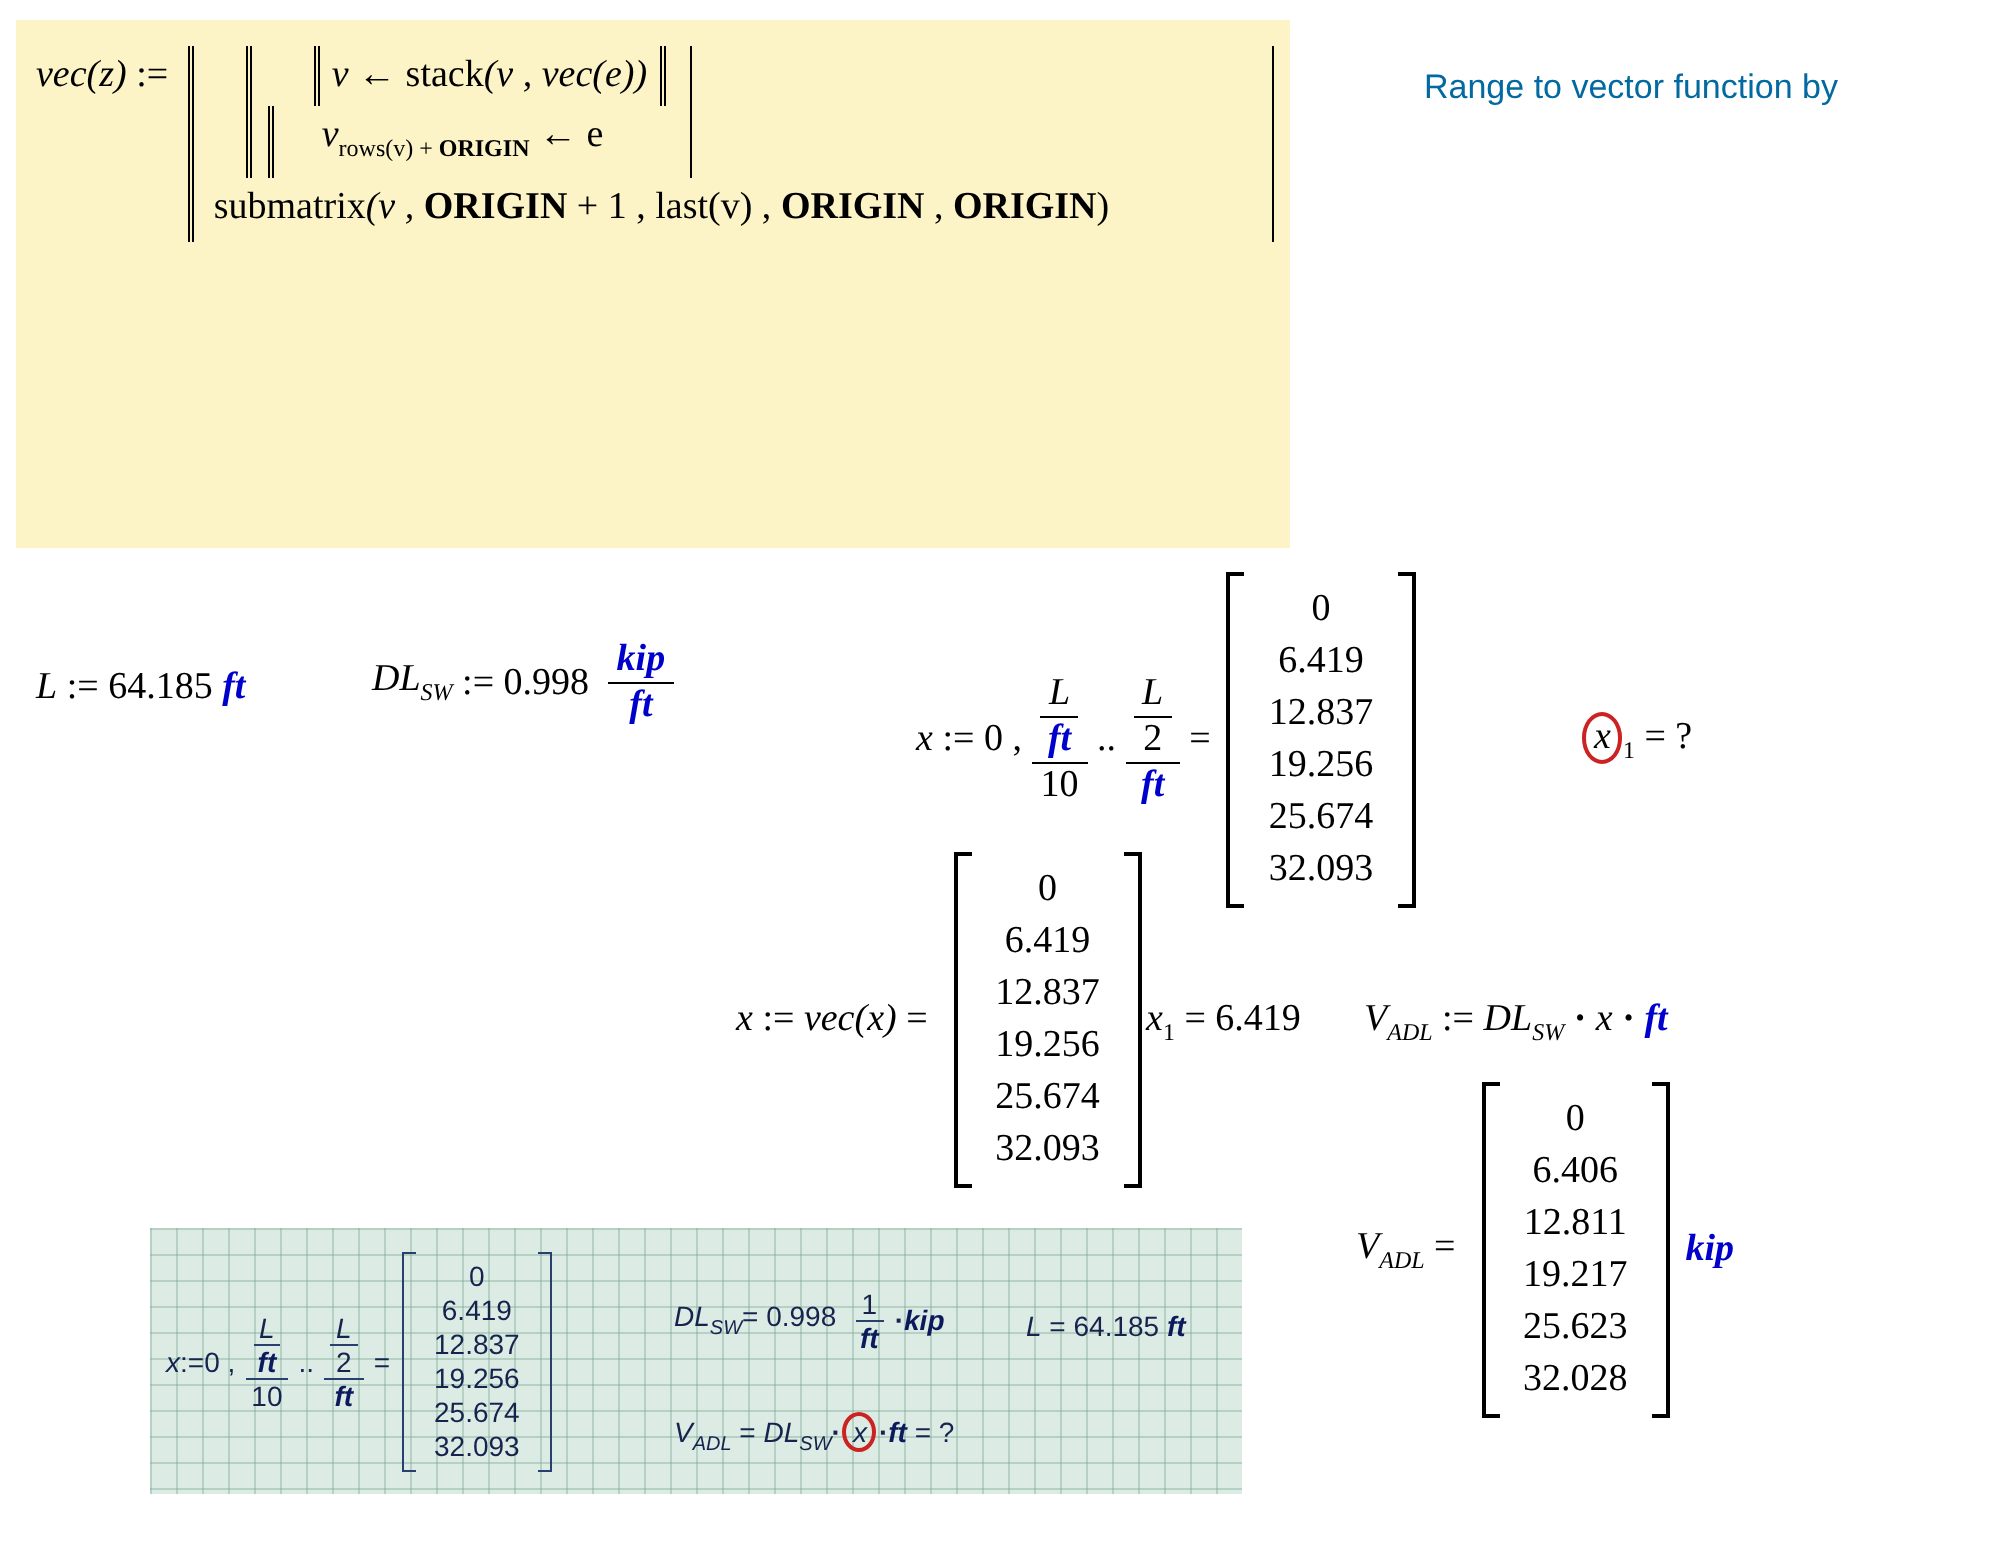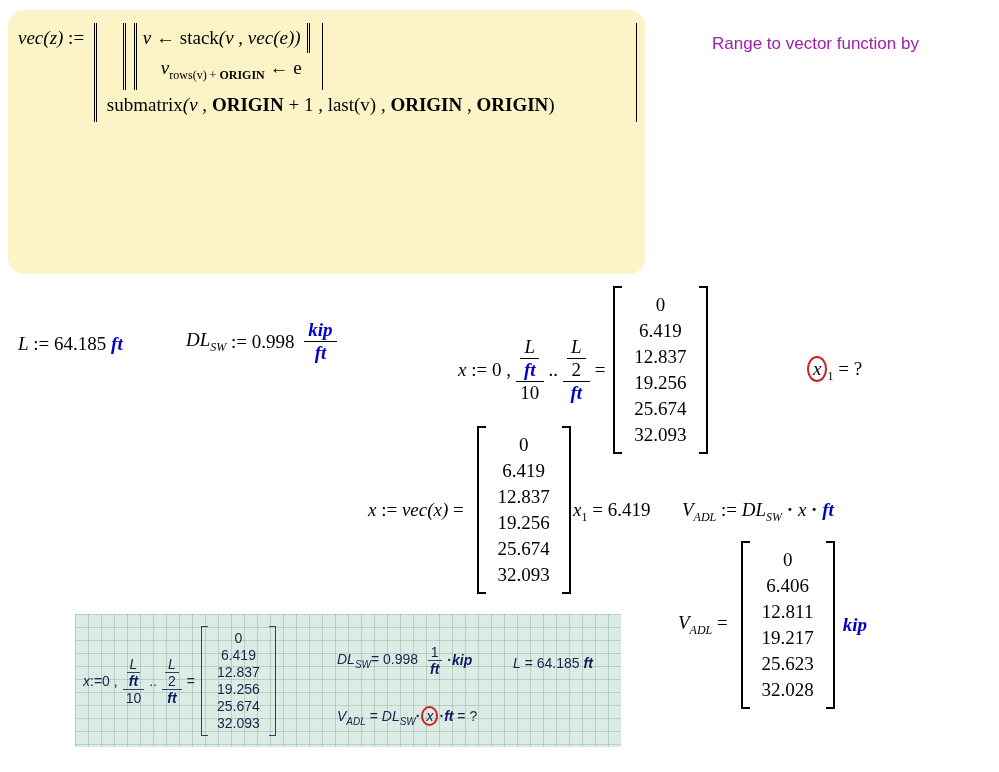--- a/index.html
+++ b/index.html
@@ -10,29 +10,29 @@
   .region { position:absolute; }
   .row { display:flex; align-items:center; }
   .math { font-size:19px; }
   .it { font-style:italic; }
   .b { font-weight:bold; }
   .unit { color:var(--unit_blue,#0000cc); font-style:italic; font-weight:bold; }
   sub.s { font-size:12px; }
 
   
   .program { left:8px; top:10px; width:637px; height:264px;
-             background:var(--program_bg,#fcf3c6); padding:13px 8px 8px 10px; font-size:19px;border-radius:16px; }
+             background:var(--program_bg,#fcf3c6); padding:13px 8px 8px 10px; font-size:19px; }
   .prog-row { display:flex; align-items:flex-start; }
   .lhs { line-height:30px; white-space:nowrap; }
   .prog-body { flex:1; margin-left:5px; border-left:3px double #000; border-right:1px solid #000;
                padding:0 6px 2px 10px; }
   .pline { line-height:30px; white-space:nowrap; }
   .nest { width:fit-content; margin-left:16px; border-left:3px double #000;
           border-right:1px solid #000; padding:0 12px 0 8px; }
-  .dbars { display:inline-block; border-left:3px double #000; border-right:3px double #000; padding:0 6px; }
+  .dbars { display:inline-block; border-left:3px double #000; border-right:3px double #000; padding:0 6px;margin-left:23px; }
   .dbarl { display:inline-block; border-left:3px double #000; padding-left:24px; }
 
   
   .frac { display:inline-flex; flex-direction:column; align-items:center; margin:0 5px; }
   .fn { display:block; border-bottom:1.5px solid #000; padding:0 4px; text-align:center; }
   .fd { display:block; padding:0 4px; text-align:center; }
   .frac .frac { margin:0; }
 
   
   .mat { display:inline-flex; align-items:stretch; margin-left:8px; }
@@ -41,21 +41,21 @@
   .mbr.r { border:2px solid #000; border-left:none; }
   .mvals { display:flex; flex-direction:column; justify-content:center; padding:6px 12px; }
   .mv { line-height:26px; text-align:center; }
 
   .errc { display:inline-block; border:2px solid var(--error_red,#cc2222);
           border-radius:50%; padding:0 4px; }
   .ml { margin-left:8px; }
 
   
   .note { left:712px; top:32px; width:272px; font-family:"Liberation Sans", sans-serif;
-          font-size:17px; line-height:24px; color:#a21caf; }
+          font-size:17px; line-height:24px; color:#0369a1; }
 
   
   .inset { left:75px; top:614px; width:546px; height:133px;
            background-color:var(--inset_bg,#dcebe3);
            background-image:linear-gradient(rgba(120,165,145,.38) 1px, transparent 1px),
                             linear-gradient(90deg, rgba(120,165,145,.38) 1px, transparent 1px);
            background-size:13px 13px;
            font-family:"Liberation Sans", sans-serif; font-size:14px;
            color:var(--inset_text,#16234d); }
   .inset sub.s { font-size:10px; }
@@ -138,21 +138,21 @@
         <span class="mv" data-bind="matrix1.values.1">6.419</span>
         <span class="mv" data-bind="matrix1.values.2">12.837</span>
         <span class="mv" data-bind="matrix1.values.3">19.256</span>
         <span class="mv" data-bind="matrix1.values.4">25.674</span>
         <span class="mv" data-bind="matrix1.values.5">32.093</span>
       </span>
       <span class="mbr r"></span>
     </span>
   </div>
 
-  <div class="region math" style="left:766px; top:356px;padding-left:41px;">
+  <div class="region math" style="left:750px; top:356px;padding-left:41px;">
     <span class="errc it" data-bind="x1_query.x">x</span><sub class="s" data-bind="x1_query.sub">1</sub><span data-bind="x1_query.eq"> = ?</span>
   </div>
 
   <div class="region row math" style="left:368px; top:427px; height:166px;">
     <span><span class="it" data-bind="vec_def.x">x</span><span data-bind="vec_def.op"> := </span><span class="it" data-bind="vec_def.fn">vec</span><span class="it" data-bind="vec_def.arg">(x)</span><span data-bind="vec_def.eq"> = </span></span>
     <span class="mat">
       <span class="mbr l"></span>
       <span class="mvals">
         <span class="mv" data-bind="matrix2.values.0">0</span>
         <span class="mv" data-bind="matrix2.values.1">6.419</span>

